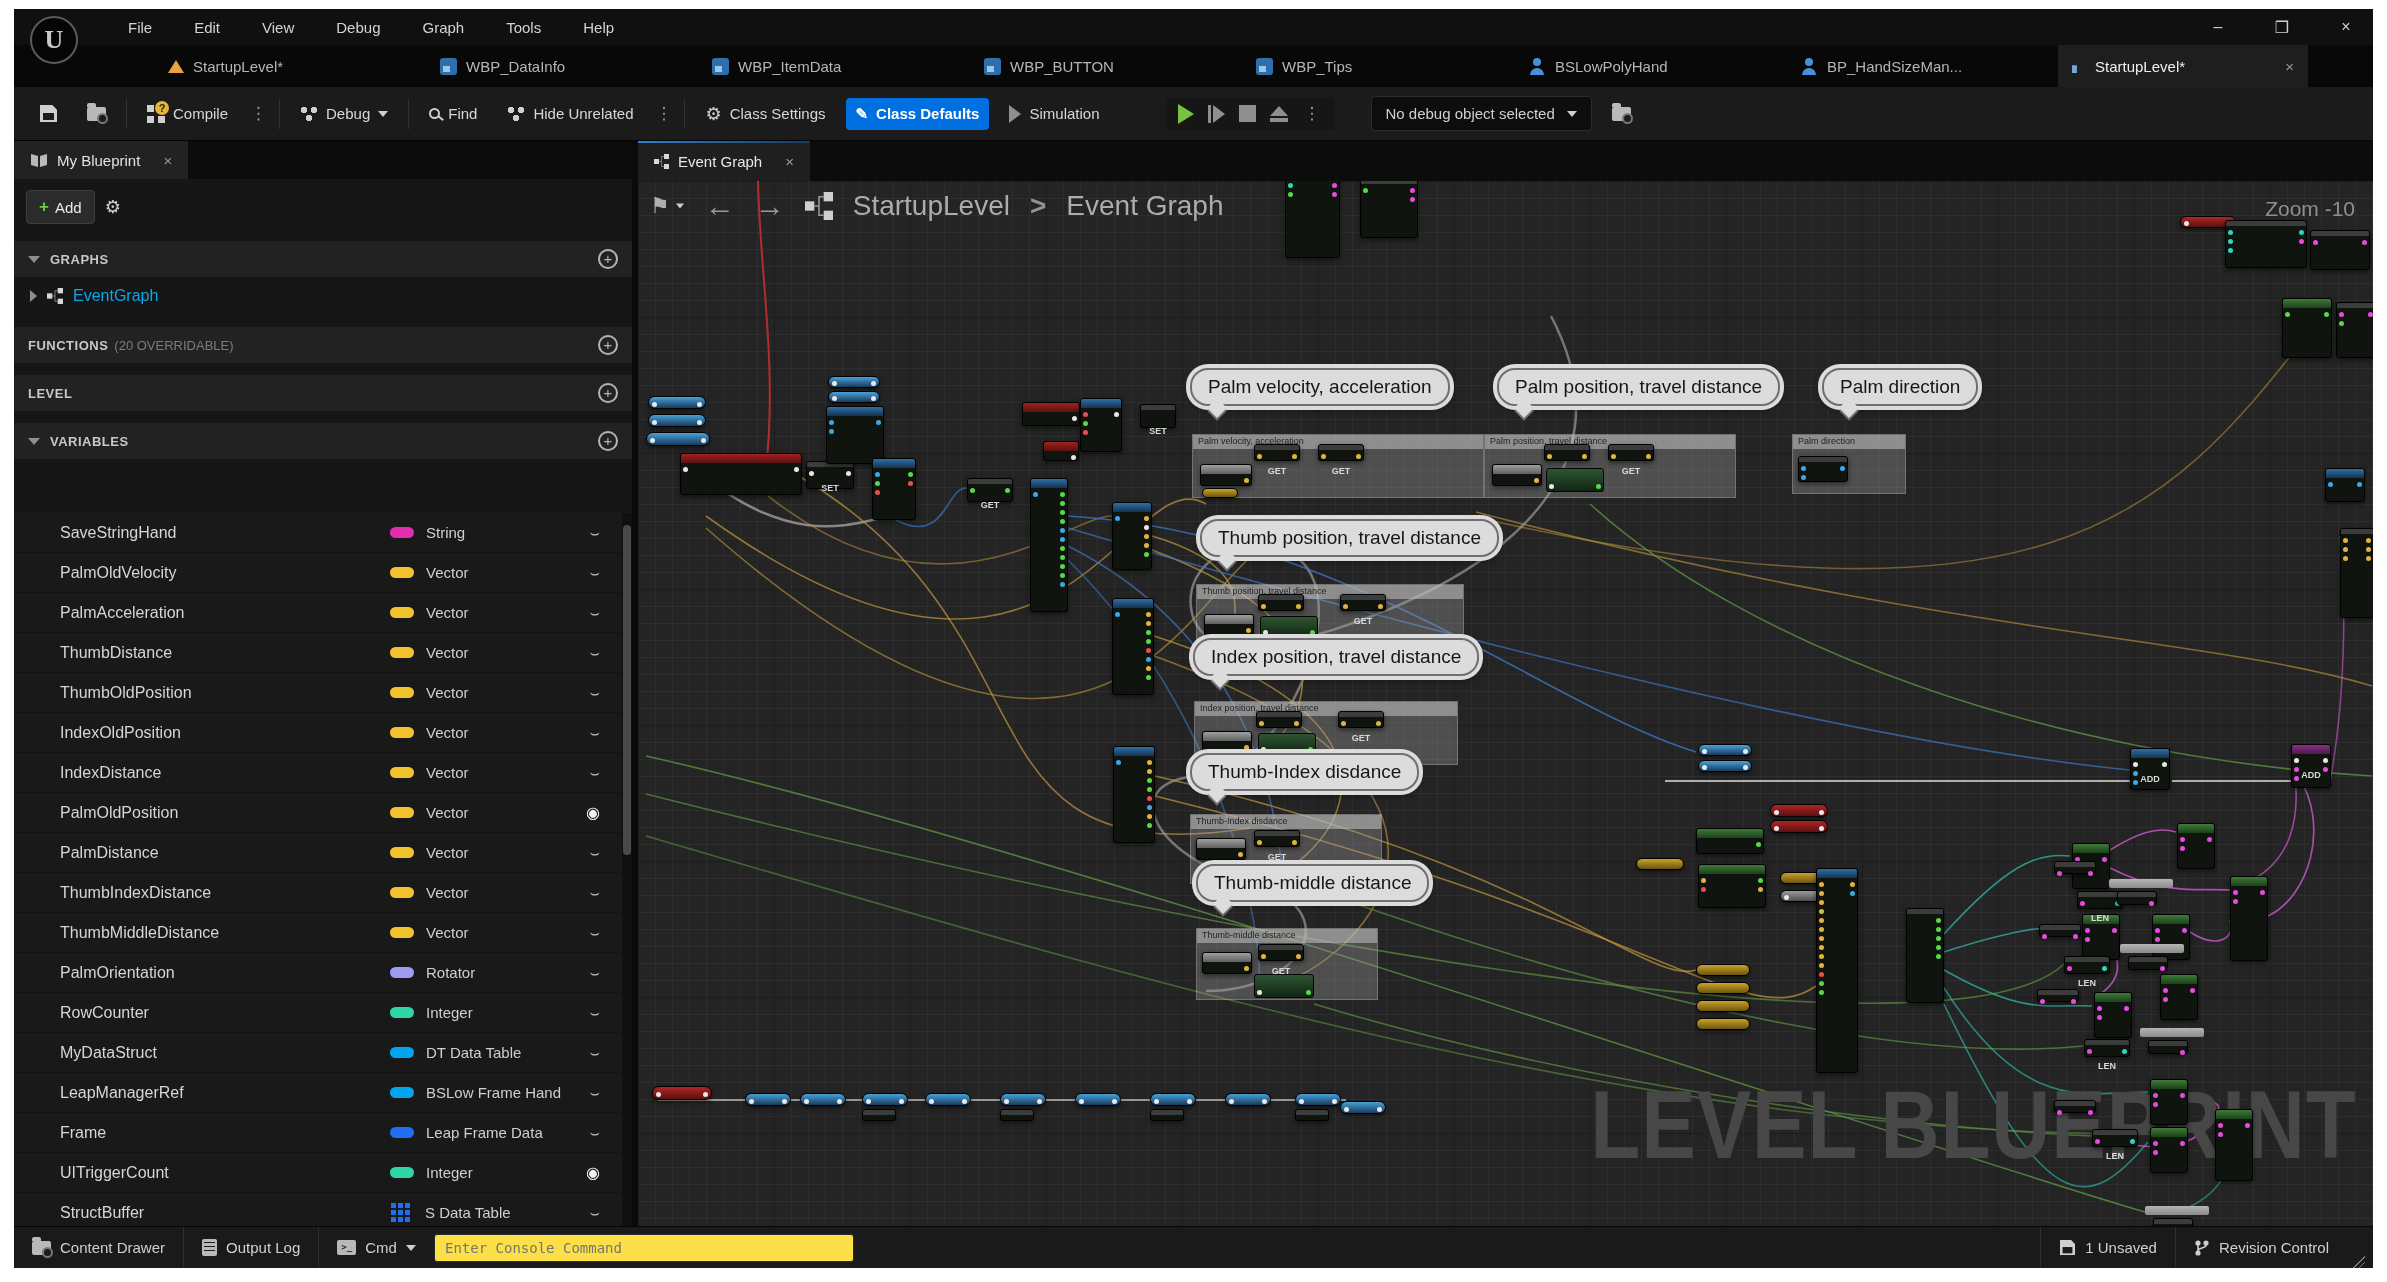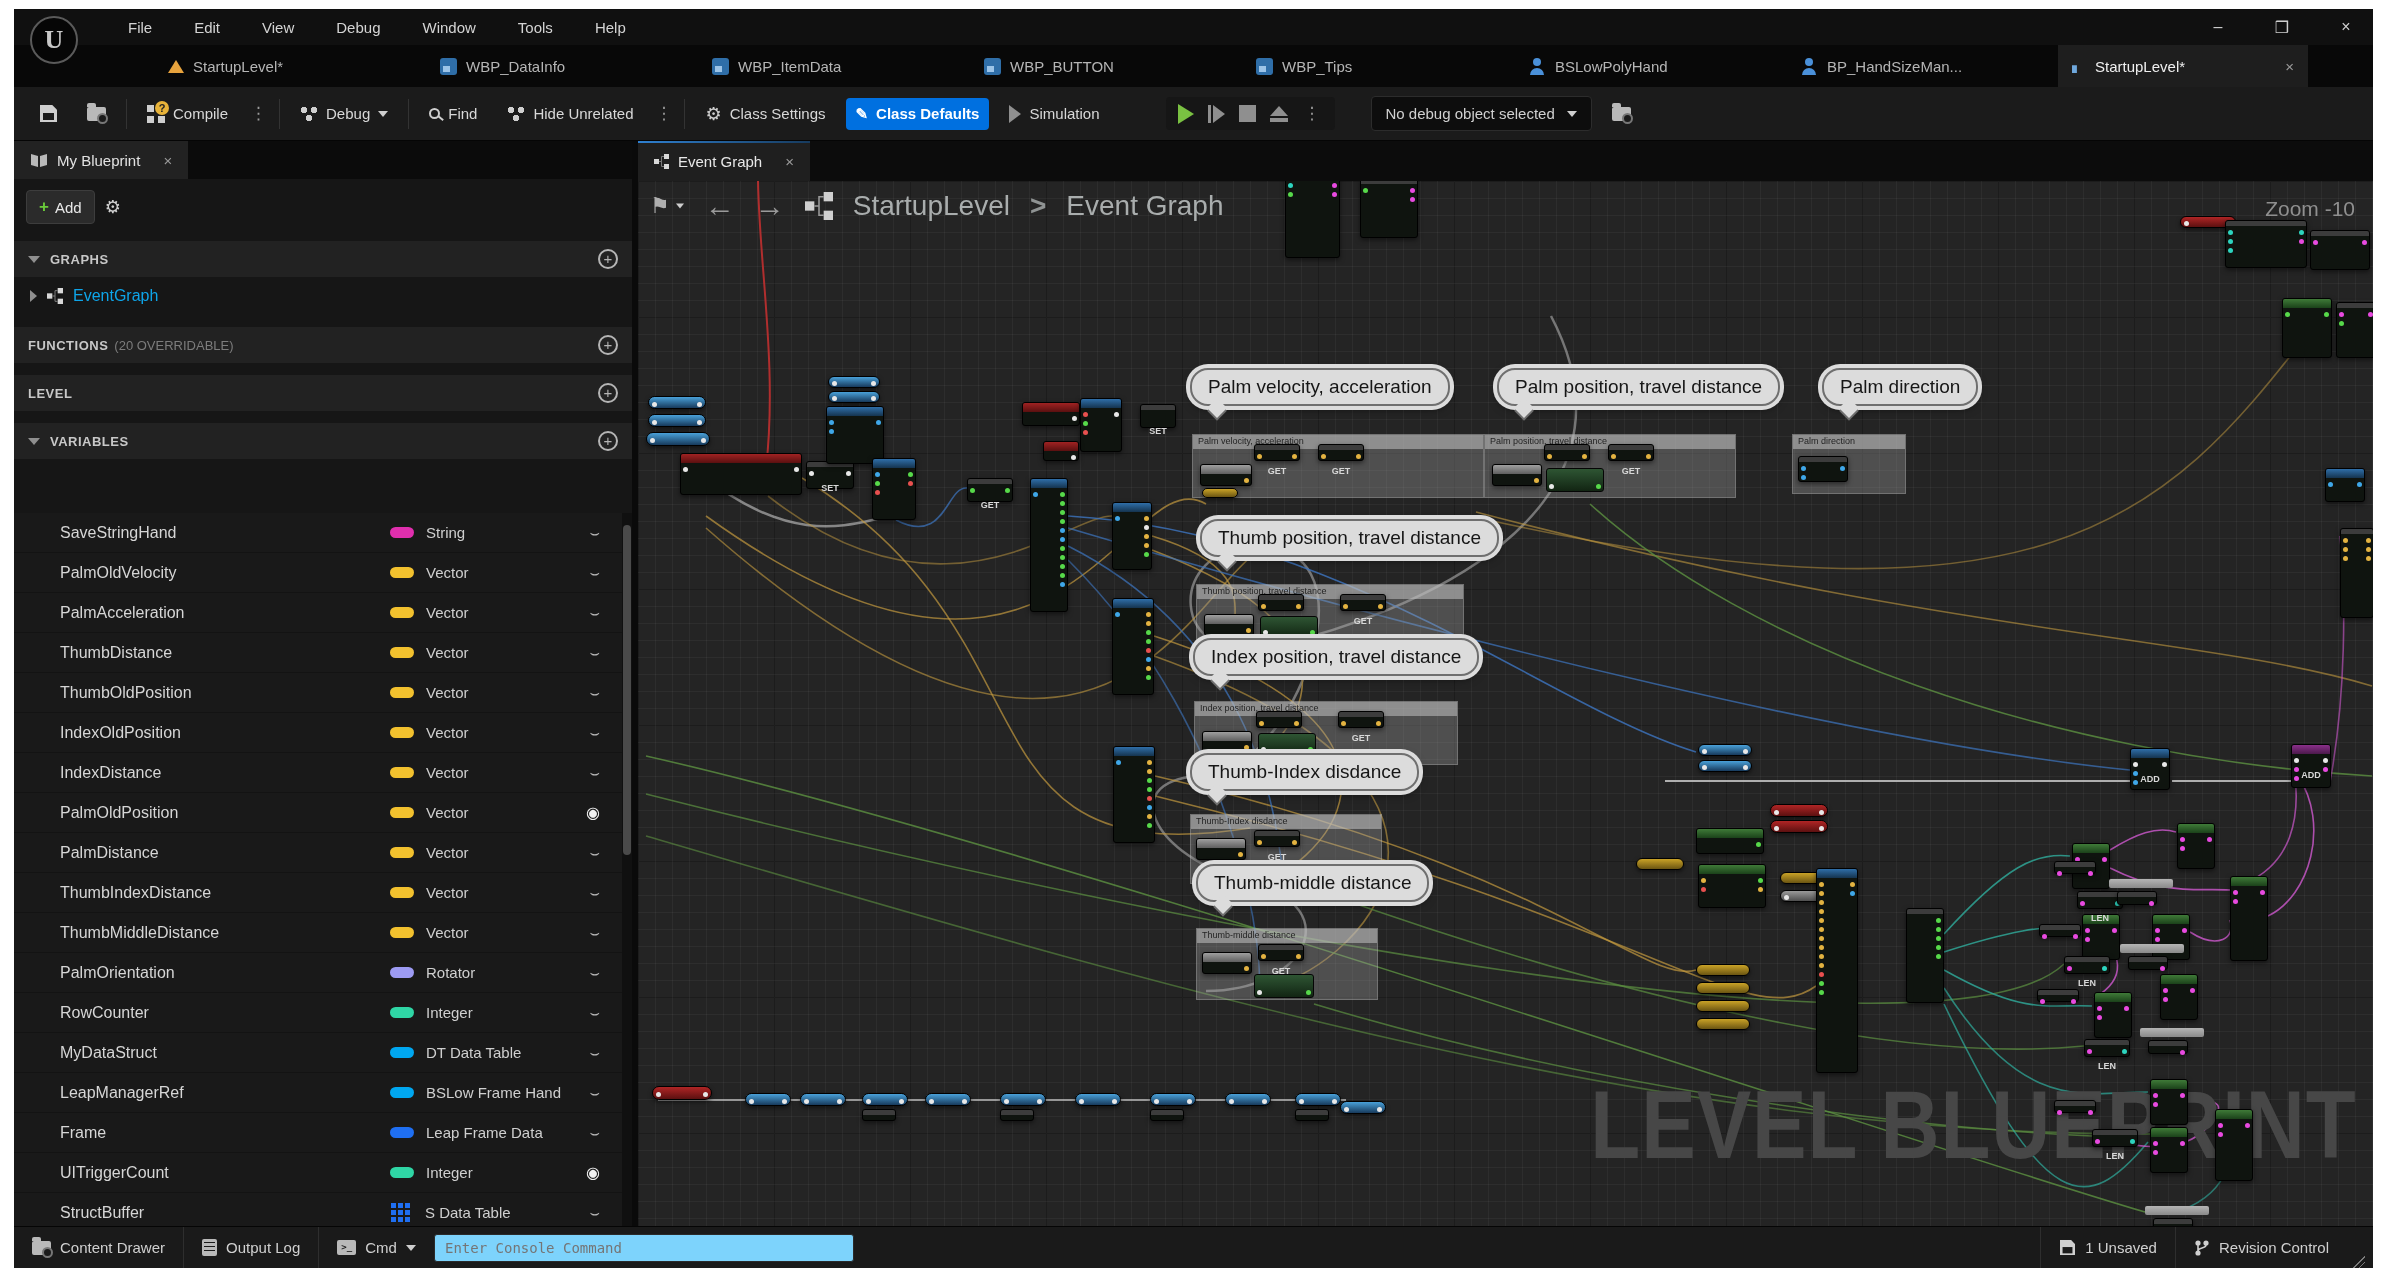--- a/index.html
+++ b/index.html
@@ -130,21 +130,21 @@
   .gnode .nlabel { display:block; text-align:center; font-size:9px; font-weight:bold; color:#d8d8d8; margin-top:16px; }
   .pin { position:absolute; width:5px; height:5px; border-radius:50%; }
   .gpill { position:absolute; border-radius:7px; border:1px solid #000; z-index:10; box-shadow:0 2px 4px rgba(0,0,0,.5); }
   .glerp { position:absolute; background:linear-gradient(#2e5533,#122513); border:1px solid #050505; border-radius:3px; z-index:11; }
   .gbar { position:absolute; background:linear-gradient(#b5b5b5,#8a8a8a); border-radius:2px; z-index:11; }
 
   
   .statusbar { position:absolute; left:0; right:0; bottom:0; height:42px; background:#1a1a1a; border-top:1px solid #050505; display:flex; align-items:center; font-size:15px; color:#d0d0d0; }
   .sbtn { display:flex; align-items:center; gap:9px; padding:0 18px; height:100%; }
   .ssep { width:1px; height:100%; background:#2e2e2e; }
-  .console { width:420px; height:28px; background:#7dd3fc; border:1px solid #2a2a2a; border-radius:3px; color:#6f6f6f; font-family:"DejaVu Sans Mono",monospace; font-size:14px; padding:0 10px; outline:none; }
+  .console { width:420px; height:28px; background:#fde047; border:1px solid #2a2a2a; border-radius:3px; color:#6f6f6f; font-family:"DejaVu Sans Mono",monospace; font-size:14px; padding:0 10px; outline:none; }
   .sright { margin-left:auto; display:flex; align-items:flex-end; height:100%; }
   .ico-log { width:15px; height:17px; background:linear-gradient(#b9b9b9,#b9b9b9); position:relative; border-radius:2px; }
   .ico-log::after { content:""; position:absolute; left:2px; top:3px; right:2px; height:10px; background:repeating-linear-gradient(#1a1a1a 0 1.5px,transparent 1.5px 4px); }
   .ico-cmd { width:19px; height:15px; background:#b9b9b9; border-radius:2px; color:#1a1a1a; font-size:9px; font-weight:bold; line-height:15px; text-align:center; font-family:"DejaVu Sans Mono",monospace; }
   .grip { width:14px; height:14px; margin:0 8px 0 4px; align-self:flex-end; background:
      linear-gradient(135deg,transparent 55%,#7a7a7a 55%,#7a7a7a 62%,transparent 62%,transparent 75%,#7a7a7a 75%,#7a7a7a 82%,transparent 82%); }
 
   svg.icon { display:block; }
 </style>
 <style>
@@ -163,21 +163,21 @@
 <div class="win">
 
   <div class="menubar">
     <div class="ue-logo">U</div>
     <div class="menus">
 
     <span class="menu-item">File</span>
           <span class="menu-item">Edit</span>
           <span class="menu-item">View</span>
           <span class="menu-item">Debug</span>
-          <span class="menu-item">Window</span>
+          <span class="menu-item">Graph</span>
           <span class="menu-item">Tools</span>
           <span class="menu-item">Help</span>
         </div>
     <div class="winctl">
       <span class="winbtn">–</span>
       <span class="winbtn">❒</span>
       <span class="winbtn">×</span>
     </div>
   </div>
 

